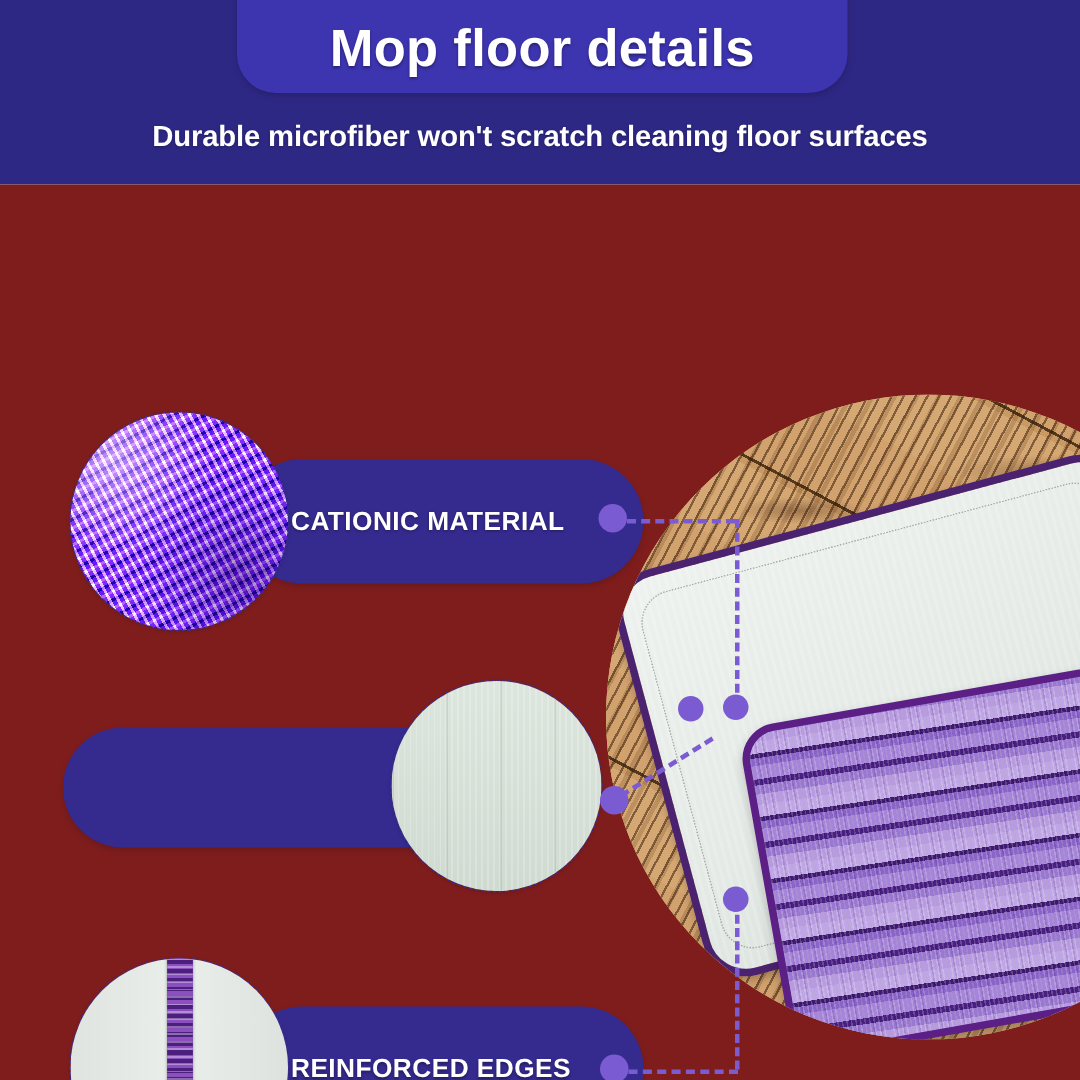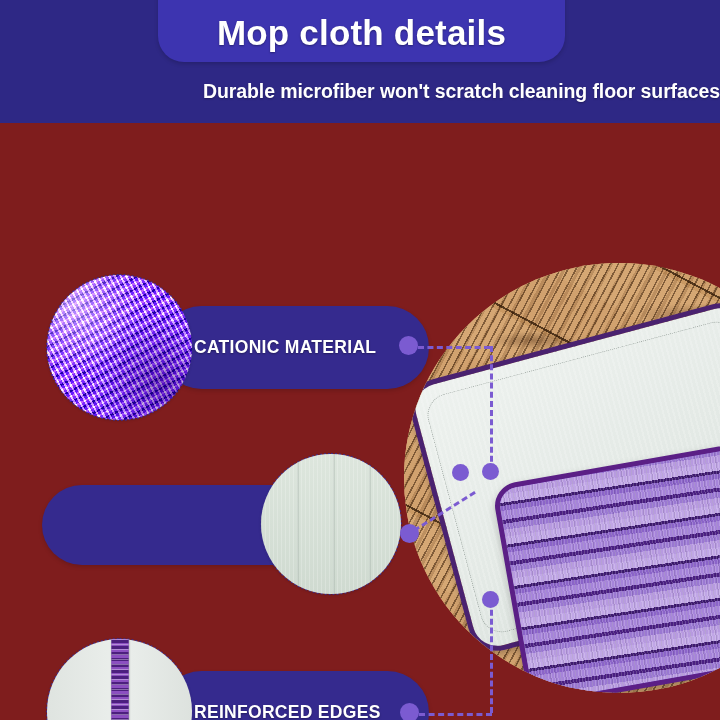--- a/index.html
+++ b/index.html
@@ -29,21 +29,21 @@
     font-size:35px;
     font-weight:bold;
     letter-spacing:.2px;
     line-height:1;
     padding-bottom:12px;
     text-shadow:0 1px 2px rgba(0,0,0,.35);
     white-space:nowrap;
   }
   .subtitle{
     position:absolute;left:0;top:80px;width:720px;
-    text-align:right;
+    text-align:center;
     color:#ffffff;
     font-size:19.5px;
     font-weight:bold;
     letter-spacing:-.1px;
     white-space:nowrap;
     text-shadow:0 1px 2px rgba(0,0,0,.30);
   }
 
   
   .body-area{position:absolute;left:0;top:123px;width:720px;height:597px;background:#7f1d1d;}
@@ -256,21 +256,21 @@
     z-index:3;
   }
 </style>
 </head>
 <body>
 
 <div id="stage">
 
   <div class="header">
     <div class="title-badge">
-      <div class="title-text">Mop cloth details</div>
+      <div class="title-text">Mop floor details</div>
     </div>
     <div class="subtitle">Durable microfiber won't scratch cleaning floor surfaces</div>
   </div>
 
   <div class="body-area">
 
     <div class="photo-circle">
       <div class="wood"></div>
       <div class="wood-grain"></div>
       <div class="pad">

